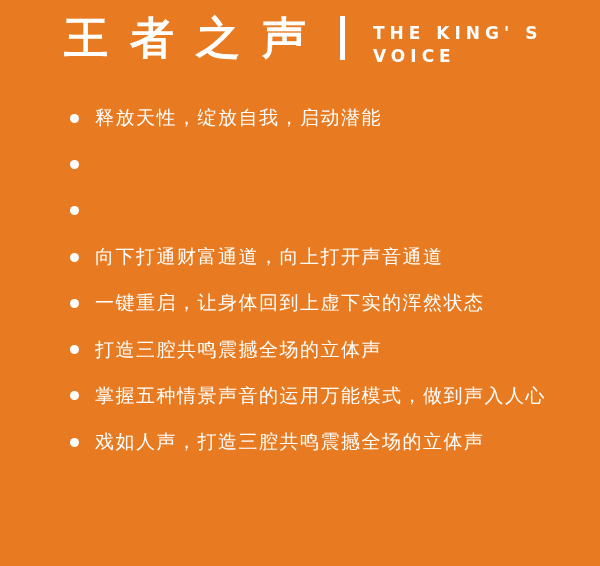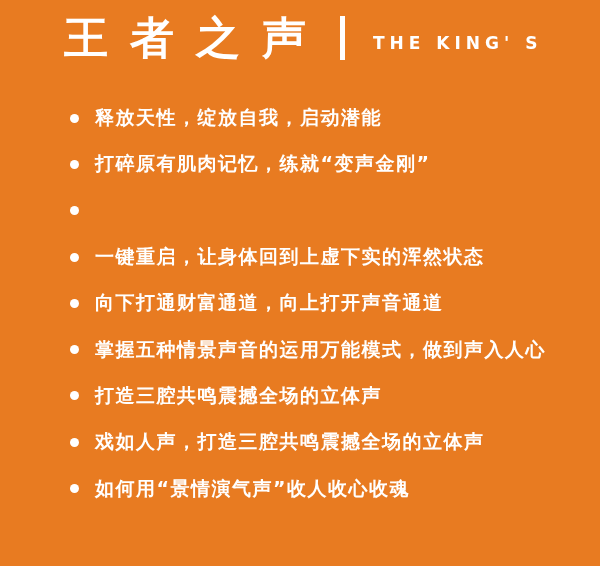--- a/index.html
+++ b/index.html
@@ -39,21 +39,21 @@
     height: 44px;
     background: var(--fg, #FFFFFF);
     margin: 2px 28px 0 12px;
     flex: 0 0 5px;
   }
   .title-en {
     font-size: 17px;
     font-weight: 800;
     letter-spacing: 5px;
     line-height: 23px;
-    margin-top: 18px;
+    margin-top: 8px;
     white-space: nowrap;
   }
   .bullet-list {
     list-style: none;
     margin: 0;
     padding: 9px 10px 0 70px;
   }
   .bullet-item {
     display: flex;
     align-items: center;
@@ -62,67 +62,63 @@
   .dot {
     width: 9px;
     height: 9px;
     border-radius: 50%;
     background: var(--fg, #FFFFFF);
     flex: 0 0 9px;
     margin-right: 16px;
   }
   .bullet-text {
     font-size: 19px;
-    font-weight: 700;
+    font-weight: 400;
     letter-spacing: 1.5px;
     white-space: nowrap;
   }
 </style>
 </head>
 <body>
 
 <div class="poster">
   <header class="header">
     <h1 class="title-cn">王者之声</h1>
     <div class="divider"></div>
     <div class="title-en">
       <div>THE KING' S</div>
+      <div>VOICE</div>
     </div>
   </header>
 
   <ul class="bullet-list">
     <li class="bullet-item">
       <span class="dot"></span>
       <span class="bullet-text">释放天性，绽放自我，启动潜能</span>
     </li>
     <li class="bullet-item">
       <span class="dot"></span>
-      <span class="bullet-text">打碎原有肌肉记忆，练就“变声金刚”</span>
     </li>
     <li class="bullet-item">
       <span class="dot"></span>
+    </li>
+    <li class="bullet-item">
+      <span class="dot"></span>
+      <span class="bullet-text">向下打通财富通道，向上打开声音通道</span>
     </li>
     <li class="bullet-item">
       <span class="dot"></span>
       <span class="bullet-text">一键重启，让身体回到上虚下实的浑然状态</span>
     </li>
     <li class="bullet-item">
       <span class="dot"></span>
-      <span class="bullet-text">向下打通财富通道，向上打开声音通道</span>
+      <span class="bullet-text">打造三腔共鸣震撼全场的立体声</span>
     </li>
     <li class="bullet-item">
       <span class="dot"></span>
       <span class="bullet-text">掌握五种情景声音的运用万能模式，做到声入人心</span>
     </li>
     <li class="bullet-item">
       <span class="dot"></span>
-      <span class="bullet-text">打造三腔共鸣震撼全场的立体声</span>
-    </li>
-    <li class="bullet-item">
-      <span class="dot"></span>
       <span class="bullet-text">戏如人声，打造三腔共鸣震撼全场的立体声</span>
-    </li>
-    <li class="bullet-item">
-      <span class="dot"></span>
-      <span class="bullet-text">如何用“景情演气声”收人收心收魂</span>
     </li>
   </ul>
 </div>
 
 </body></html>

